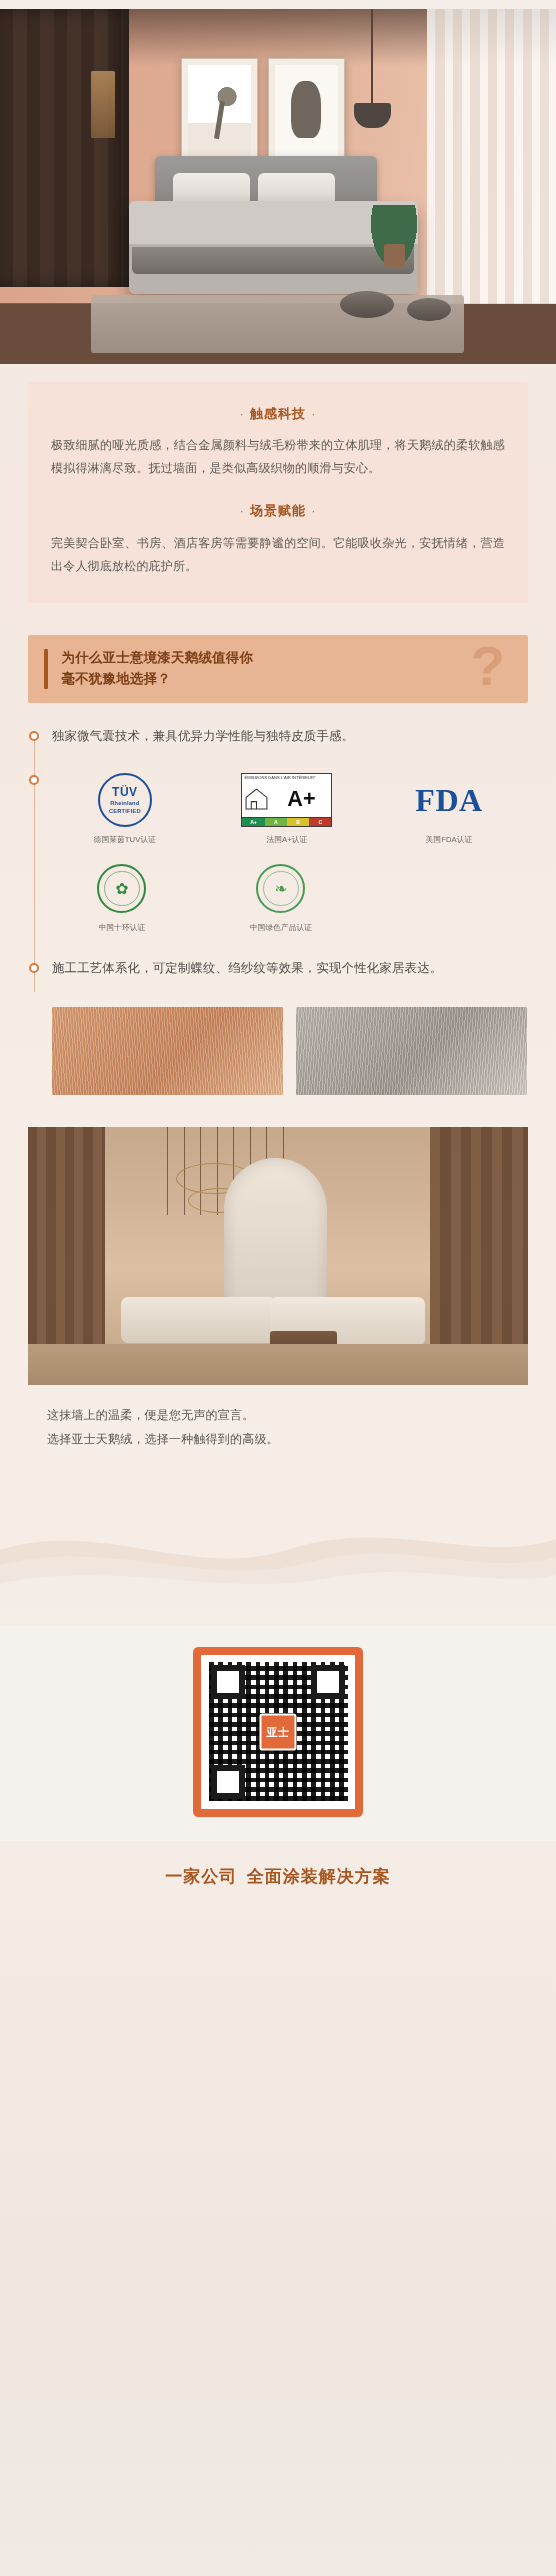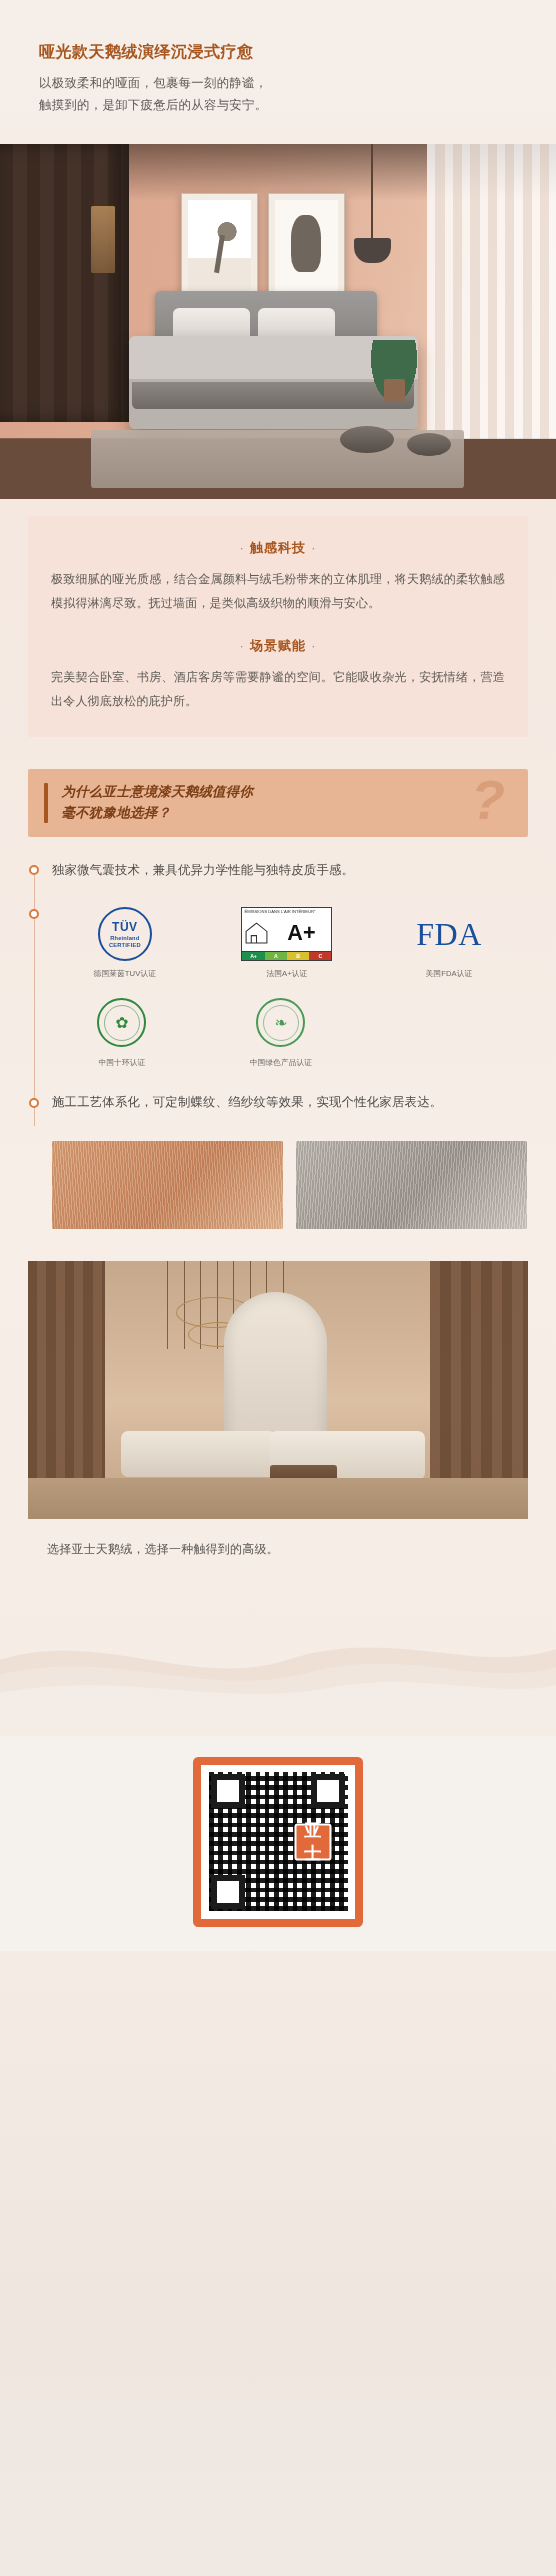--- a/index.html
+++ b/index.html
@@ -172,21 +172,20 @@
 
   
   .qbanner {
     margin: 32px 28px 0 28px;
     position: relative;
     background: #e7b494;
     border-radius: 2.1px;
     height: 68px;
     display: flex;
     align-items: center;
-    font-style: italic;
   }
   .qbanner .bar {
     width: 4.6px; height: 40px; background: #a8561f; margin-left: 15.5px; border-radius: 1px;
   }
   .qbanner .qtext {
     margin-left: 13.4px;
     font-size: 13.4px;
     font-weight: bold;
     color: #7d3f16;
     line-height: 1.55;
@@ -246,21 +245,21 @@
   .apl .apl-house svg { width: 25px; height: 23px; }
   .apl .apl-aplus {
     flex: 1; display: flex; align-items: center; justify-content: center;
     font-size: 21.6px; font-weight: bold; color: #111; line-height: 1;
   }
   .apl .apl-scale { display: flex; height: 9.3px; border-top: 0.5px solid #3d3d3d; }
   .apl .apl-scale div { flex: 1; font-size: 5.2px; font-weight: bold; color: #fff;
     display: flex; align-items: center; justify-content: center; }
 
   .fda {
-    font-size: 32px; font-weight: normal; color: #1a4f9c; letter-spacing: 0.5px;
+    font-size: 32px; font-weight: bold; color: #1a4f9c; letter-spacing: 0.5px;
     font-family: "Liberation Serif", serif;
   }
 
   .cert-row2 { display: flex; justify-content: flex-start; gap: 46px; margin: 13.4px 0 5.2px 13.4px; }
   .cert-row2 .cert { width: 113px; }
   .ring {
     width: 49px; height: 49px; border-radius: 50%; border: 2.1px solid #2f8a3e;
     display: flex; align-items: center; justify-content: center; color: #2f8a3e;
     font-size: 6.7px; font-weight: bold; position: relative;
   }
@@ -352,41 +351,36 @@
   }
   .qr-eye {
     position:absolute; width: 34px; height: 34px; background:#fff; border: 6.2px solid #1b1b1b;
   }
   .qr-eye.tl { left: 2.1px; top: 2.1px; }
   .qr-eye.tr { right: 2.1px; top: 2.1px; }
   .qr-eye.bl { left: 2.1px; bottom: 2.1px; }
   .qr-center {
     position:absolute; left: 50%; top: 50%; transform: translate(-50%,-50%);
     width: 37px; height: 37px; background: #e2693a; border: 2.6px solid #fff;
-    border-radius: 3.1px; color: #fff; font-size: 17px; font-weight: bold;
-    display:flex; align-items:center; justify-content:center; letter-spacing: 0.5px; margin-left: 35px;
+    border-radius: 3.1px; color: #fff; font-size: 11px; font-weight: bold;
+    display:flex; align-items:center; justify-content:center; letter-spacing: 0.5px;
   }
 
   
   .slogan {
     text-align: center; padding: 24px 0 31px 0;
     font-size: 17px; font-weight: bold; color: #a8561f; letter-spacing: 1px;
   }
   .slogan .sep { display:inline-block; width: 9.3px; }
 </style>
 </head>
 <body>
 
 <div class="page">
 
-  <div class="hero-head block">
-    <div class="hero-title">哑光款天鹅绒演绎沉浸式疗愈</div>
-    <div class="hero-sub">以极致柔和的哑面，包裹每一刻的静谧，</div>
-    <div class="hero-sub">触摸到的，是卸下疲惫后的从容与安宁。</div>
-  </div>
 
   <div class="hero-img-wrap">
     <div class="bedroom">
       <div class="bd-leftwall"></div>
       <div class="bd-frame a">
           <div class="art1"></div>
         </div>
       <div class="bd-frame b">
           <div class="art2"></div>
         </div>
@@ -536,20 +530,21 @@
       <div class="lg-ring" style="left:31px; top:61px; width:62px; height:25px;"></div>
     </div>
     <div class="lg-arch"></div>
     <div class="lg-sofa"></div>
     <div class="lg-sofa2"></div>
     <div class="lg-table"></div>
     <div class="lg-floor"></div>
   </div>
 
   <div class="closing">
+    <div>这抹墙上的温柔，便是您无声的宣言。</div>
     <div>选择亚士天鹅绒，选择一种触得到的高级。</div>
   </div>
 
   <div class="waves">
     <svg width="556" height="118" viewBox="0 0 1080 230" preserveAspectRatio="none">
       <path d="M0,120 C200,60 380,180 560,120 C760,55 920,150 1080,100 L1080,230 L0,230 Z" fill="#efe0d6"></path>
       <path d="M0,150 C220,95 400,200 600,145 C790,95 930,175 1080,135 L1080,230 L0,230 Z" fill="#f1e6dd"></path>
       <path d="M0,185 C240,140 430,215 640,175 C820,142 950,196 1080,170 L1080,230 L0,230 Z" fill="#f4ece6"></path>
     </svg>
   </div>
@@ -558,15 +553,18 @@
     <div class="qr-box">
       <div class="qr-grid">
         <div class="qr-eye tl"></div>
         <div class="qr-eye tr"></div>
         <div class="qr-eye bl"></div>
         <div class="qr-center">亚士</div>
       </div>
     </div>
   </div>
 
+  <div class="slogan">
+    <span>一家公司</span><span class="sep"></span><span>全面涂装解决方案</span>
+  </div>
 
 </div>
 
 
 </body></html>

